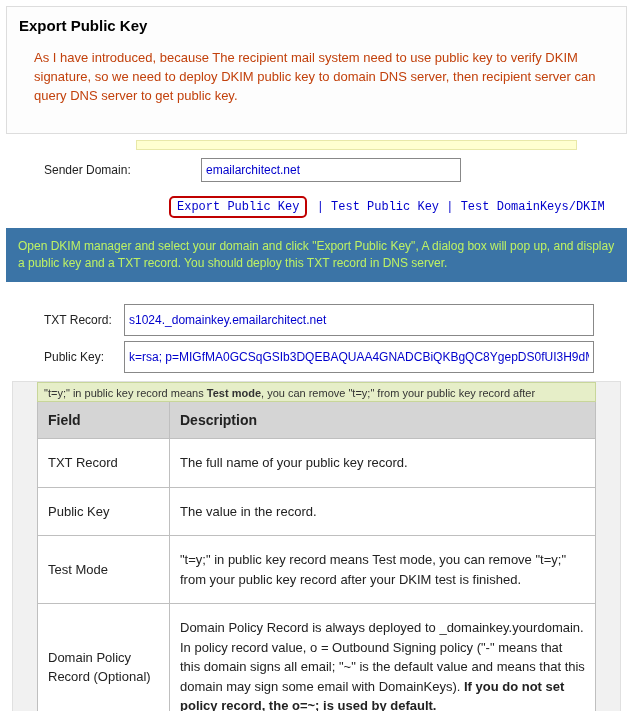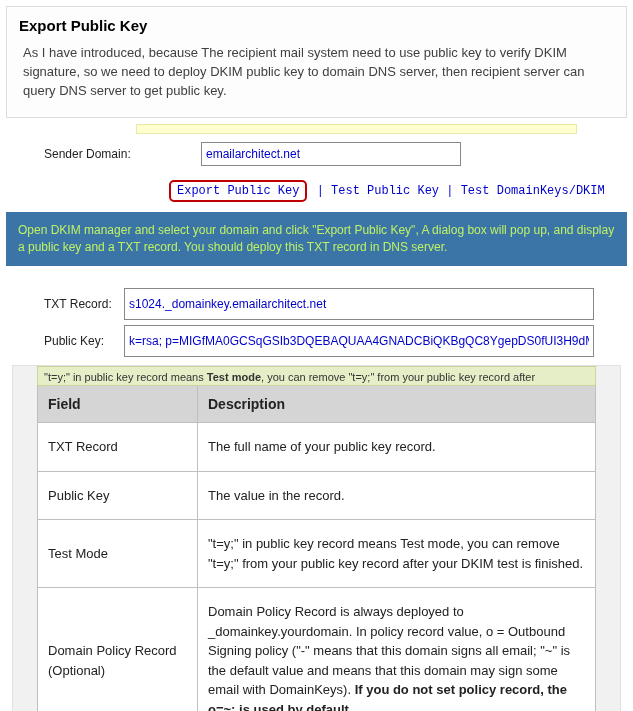--- a/index.html
+++ b/index.html
@@ -18,23 +18,23 @@
     padding: 10px 12px 12px 12px;
     margin-bottom: 6px;
   }
   .intro-box h2 {
     font-size: 15px;
     font-weight: bold;
     margin: 0 0 10px 0;
     color: #000;
   }
   .intro-box p {
-    margin: 4px;
+    margin: 15px;
     line-height: 1.45;
-    color: #404040;
+    color: #c2410c;
   }
   .yellow-strip {
     height: 10px;
     background: #ffffd0;
     border: 1px solid #e8e8a8;
     margin: 0 50px 8px 130px;
   }
   .form-row {
     display: flex;
     align-items: center;
@@ -148,21 +148,21 @@
   }
   table.fields td {
     border: 1px solid #bfbfbf;
     padding: 14px 10px;
     vertical-align: middle;
     font-size: 13px;
     line-height: 1.5;
     color: #222;
     background: #fff;
   }
-  table.fields td.field-col { width: 160px; }
+  table.fields td.field-col { width: 132px; }
 </style>
 </head>
 <body>
 
 <div class="intro-box">
   <h2>Export Public Key</h2>
   <p>As I have introduced, because The recipient mail system need to use public key to verify DKIM signature, so we need to deploy DKIM public key to domain DNS server, then recipient server can query DNS server to get public key.</p>
 </div>
 
 <div class="yellow-strip"></div>

